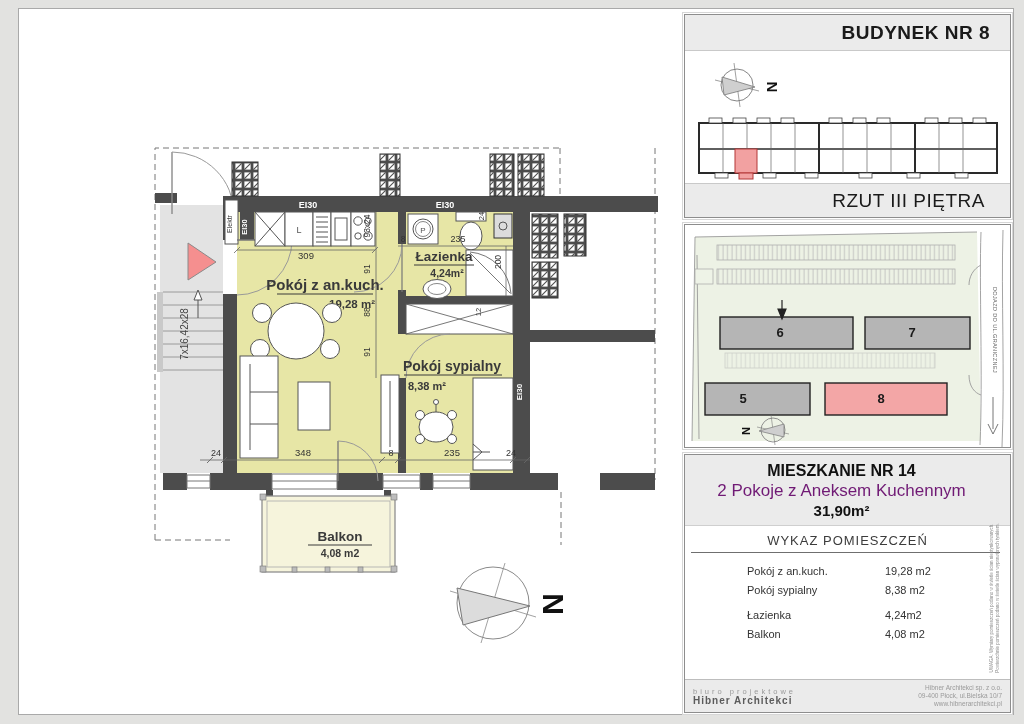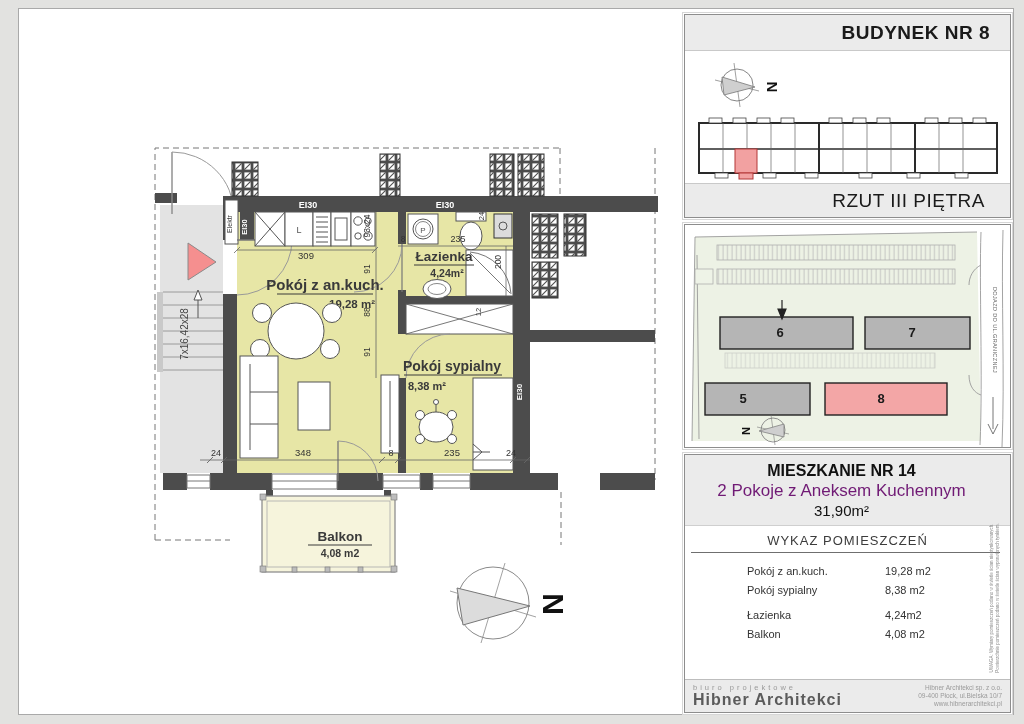--- a/index.html
+++ b/index.html
@@ -31,37 +31,37 @@
   #box-building .band-bot{position:absolute;left:0;bottom:0;width:100%;height:34px;
     border-top:1px solid #c9c9c9;display:flex;align-items:center;justify-content:flex-end;
     padding-right:25px;box-sizing:border-box;font-size:19px;color:#1a1a1a;letter-spacing:.5px;}
 
   #box-site{left:684px;top:224px;width:327px;height:224px;}
 
   #box-info{left:684px;top:454px;width:327px;height:259px;}
   #box-info .hdr{background:#ebebeb;text-align:center;padding:7px 16px 6px 4px;border-bottom:1px solid #cfcfcf;}
   #box-info .hdr .l1{font-size:16px;font-weight:bold;color:#111;}
   #box-info .hdr .l2{font-size:17px;color:#701a75;margin-top:1px;}
-  #box-info .hdr .l3{font-size:15px;font-weight:normal;color:#111;margin-top:1px;}
+  #box-info .hdr .l3{font-size:15px;font-weight:bold;color:#111;margin-top:1px;}
   #box-info .tbl{position:relative;background:#fff;height:149px;padding-top:7px;box-sizing:border-box;}
   #box-info .tbl-title{text-align:center;font-size:13px;color:#3c3c3c;letter-spacing:1px;}
   #box-info .tbl-rule{height:0;border-top:1.5px solid #6f6f6f;margin:4px 10px 9px 6px;}
   #box-info .row{display:flex;font-size:11px;color:#333;padding:0 0 0 62px;line-height:19px;}
   #box-info .row.gap{margin-top:6px;}
   #box-info .row .lab{width:138px;}
   #box-info .note{
     position:absolute;right:-60px;top:66px;width:150px;
     transform:rotate(-90deg);transform-origin:center;
     font-size:4.5px;color:#8a8a8a;line-height:6px;text-align:center;
   }
   #box-info .ftr{position:absolute;left:0;bottom:0;width:100%;height:33px;background:#ebebeb;
     border-top:1px solid #bdbdbd;display:flex;align-items:center;justify-content:space-between;
     padding:12px 8px;box-sizing:border-box;}
   #box-info .ftr .bp{font-size:7.5px;letter-spacing:3px;color:#9a9a9a;}
-  #box-info .ftr .ha{font-size:16px;font-weight:bold;color:#5b5b5b;letter-spacing:1px;margin-top:-1px;}
+  #box-info .ftr .ha{font-size:10px;font-weight:bold;color:#5b5b5b;letter-spacing:1px;margin-top:-1px;}
   #box-info .ftr .addr{text-align:right;font-size:6.5px;color:#9a9a9a;line-height:8px;}
 </style>
 </head>
 <body>
 
 <div class="sheet"></div>
 
 <svg style="position:absolute;left:0;top:0;" width="684" height="724" viewBox="0 0 684 724">
   <defs>
     <pattern id="hatch" width="9" height="9" patternUnits="userSpaceOnUse">

